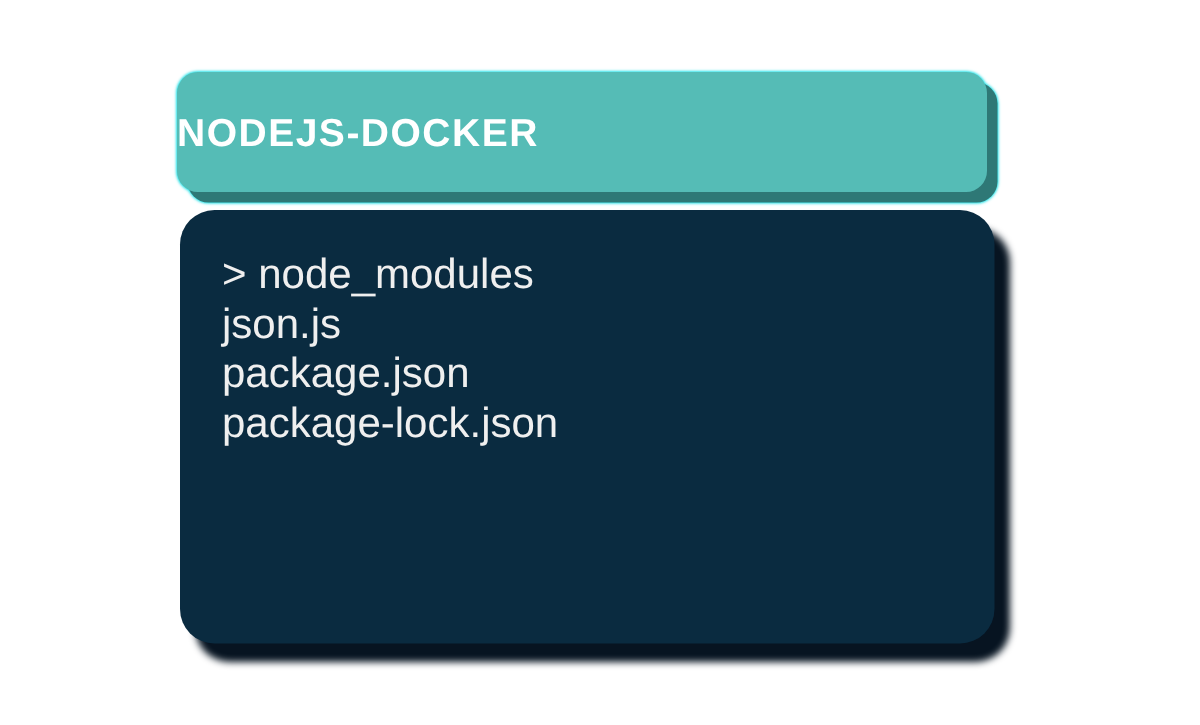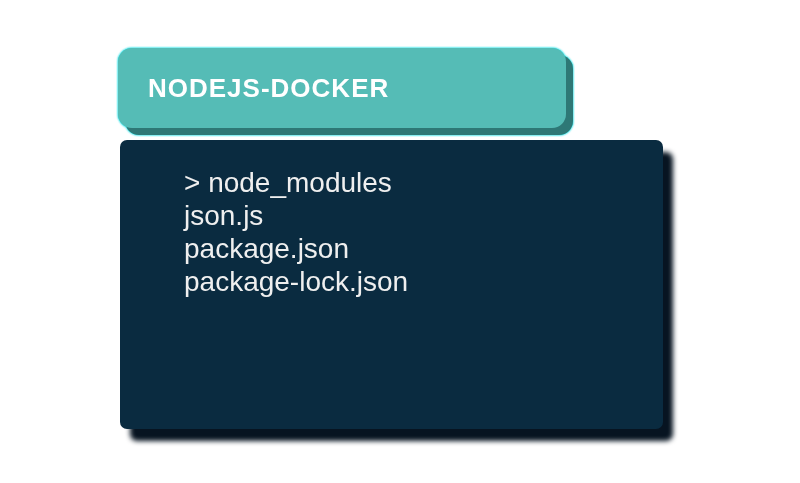--- a/index.html
+++ b/index.html
@@ -16,48 +16,46 @@
     font-family: "Liberation Sans", sans-serif;
   }
   .header-wrap {
     position: absolute;
     left: 118px;
     top: 48px;
     
     filter: drop-shadow(0 0 1px var(--cyan-outline)) drop-shadow(0 0 0.6px var(--cyan-outline));
   }
   .header-bar {
-    width: 448px;
+    width: 540px;
     height: 80px;
     background: var(--teal);
     border-radius: 14px;
     box-shadow: 7px 7px 0 var(--teal-shadow);
     display: flex;
     align-items: center;
-    padding-left: 30px;
     box-sizing: border-box;
   }
   .header-title {
     font-size: 26px;
     font-weight: 800;
     letter-spacing: 1px;
     line-height: 1;
     color: var(--title-text);
   }
   .file-panel {
     position: absolute;
     left: 120px;
     top: 140px;
     width: 543px;
     height: 289px;
     background: var(--navy);
-    border-radius: 7px;
+    border-radius: 23px;
     box-shadow: 10px 12px 5px var(--navy-shadow);
     box-sizing: border-box;
-    padding-left: 36px;
   }
   .file-list {
     list-style: none;
     margin: 0;
     padding: 26px 20px 0 28px;
     font-size: 28px;
     line-height: 33px;
     color: var(--file-text);
   }
   .file-item {

